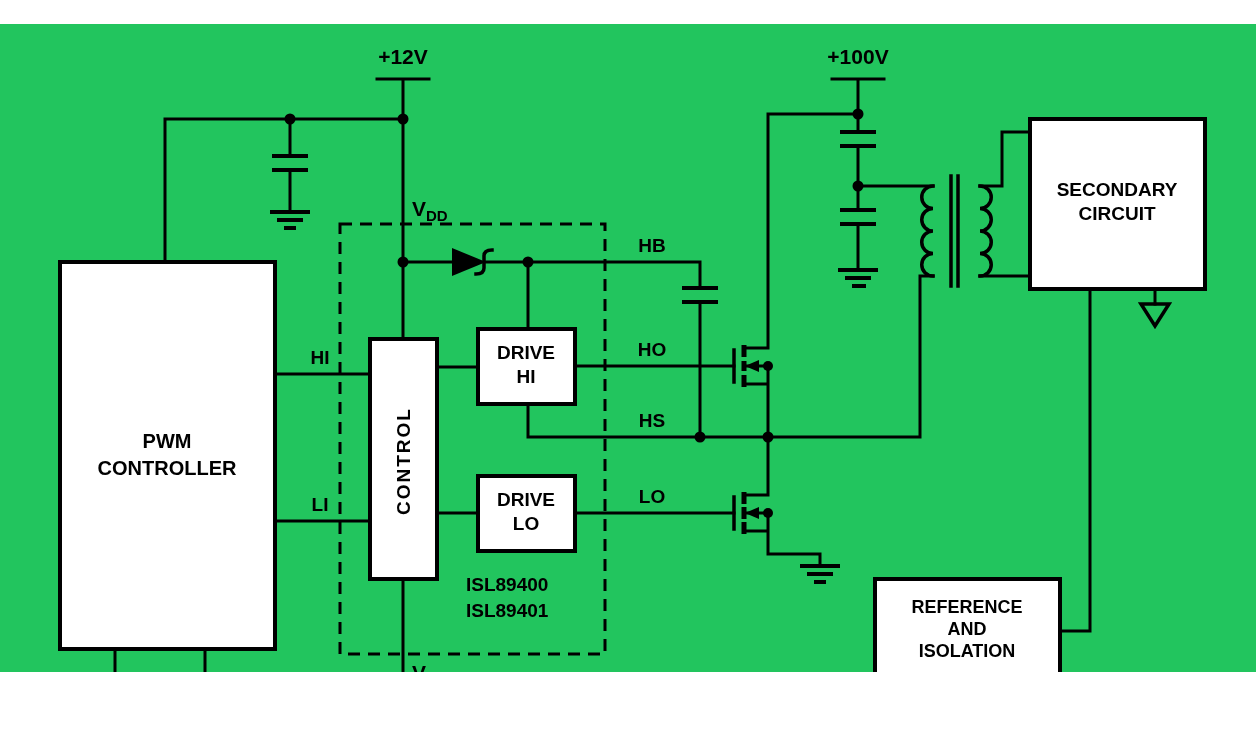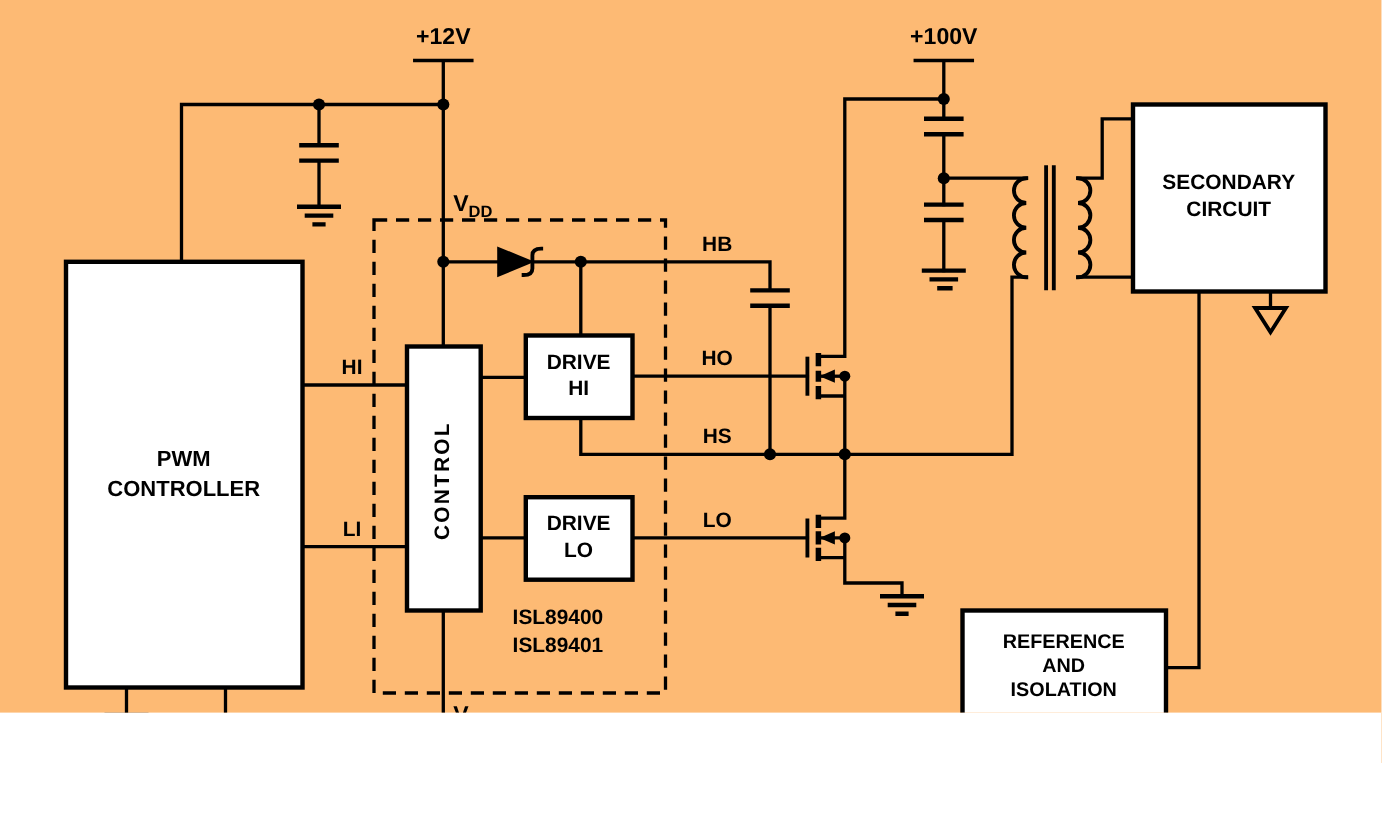--- a/index.html
+++ b/index.html
@@ -1,16 +1,16 @@
 <!DOCTYPE html>
 <html><head>
 <meta charset="utf-8">
 <style>
   html,body{margin:0;padding:0;background:#ffffff;}
-  .page{position:relative;width:1256px;height:648px;background:#fdba74;overflow:hidden;}
+  .page{position:relative;width:1256px;height:648px;background:#22c55e;overflow:hidden;margin-top:24px;}
   svg{display:block;}
   text{font-family:"Liberation Sans","DejaVu Sans",sans-serif;font-weight:bold;fill:#000;}
   .wire{stroke:#000;stroke-width:3;fill:none;stroke-linecap:square;}
   .plate{stroke:#000;stroke-width:4;fill:none;stroke-linecap:butt;}
   .gnd{stroke:#000;stroke-width:4;fill:none;stroke-linecap:butt;}
   .boxline{stroke:#000;stroke-width:4;fill:#ffffff;}
   .sym{stroke:#000;stroke-width:3.5;fill:none;stroke-linecap:square;}
 </style>
 </head>
 <body>

